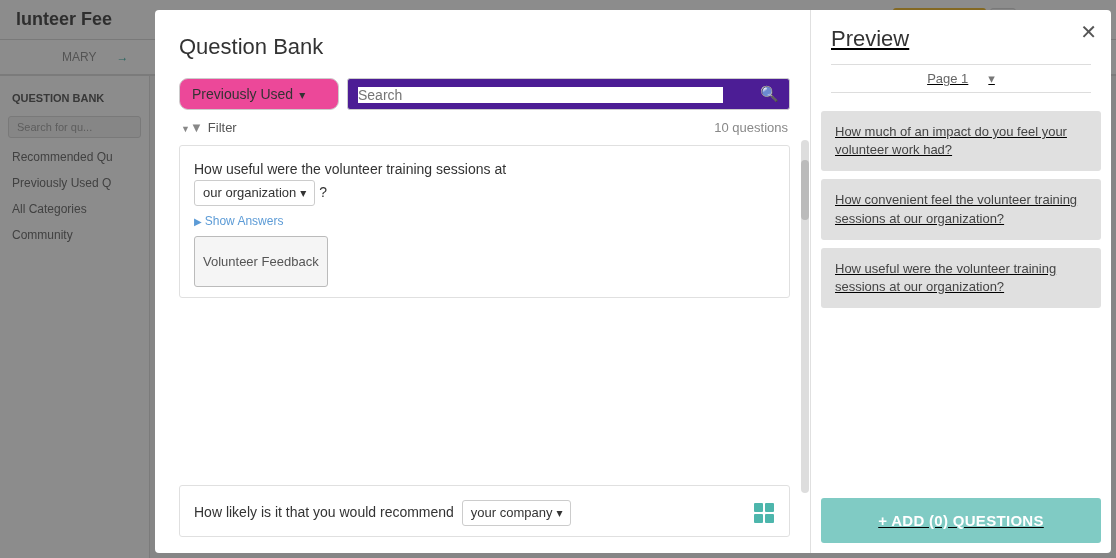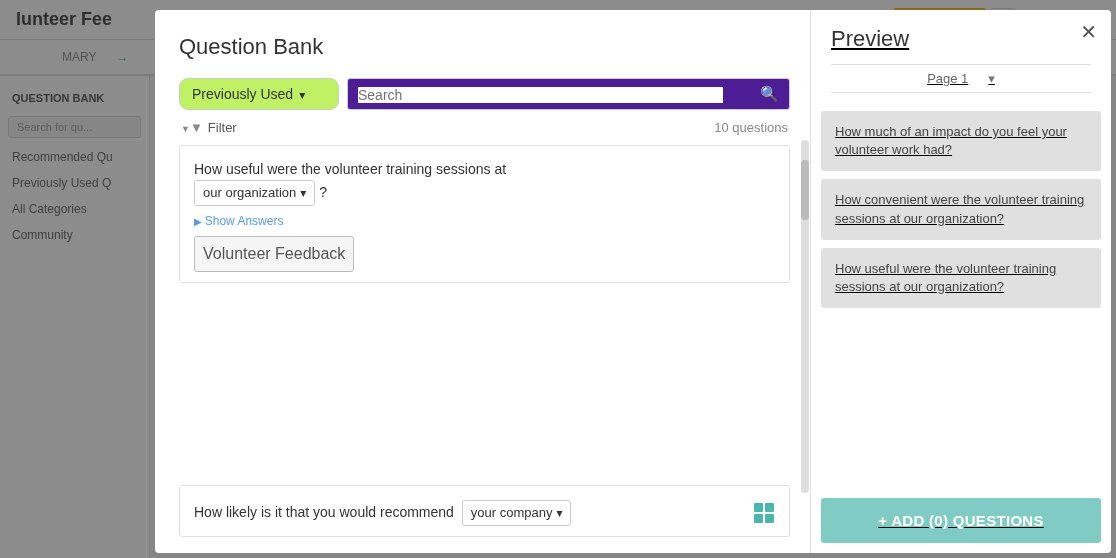--- a/index.html
+++ b/index.html
@@ -219,21 +219,21 @@
       margin-bottom: 18px;
     }
 
     .search-bar-row {
       display: flex;
       gap: 8px;
       margin-bottom: 10px;
     }
 
     .dropdown-btn {
-      background: #bef264;
+      background: #ec4899;
       border: 1px solid #ccc;
       border-radius: 9px;
       padding: 7px 12px;
       font-size: 14px;
       color: #333;
       cursor: pointer;
       display: flex;
       align-items: center;
       gap: 6px;
       min-width: 160px;
@@ -327,22 +327,22 @@
       display: flex;
       align-items: center;
       gap: 3px;
       margin-bottom: 8px;
     }
 
     .category-badge {
       display: inline-block;
       border: 1px solid #bbb;
       border-radius: 3px;
-      padding: 8px 8px;
-      font-size: 16px;
+      padding: 17px 8px;
+      font-size: 13px;
       color: #555;
       background: #f5f5f5;
     }
 
     .question-card-2 {
       border: 1px solid #e0e0e0;
       border-radius: 3px;
       padding: 14px 14px 10px 14px;
       background: #fff;
       display: flex;
@@ -572,20 +572,20 @@
     <div class="modal-right">
       <div class="preview-header">
         <h2 class="preview-title">Preview</h2>
         <div class="page-indicator">
           <span class="page-label">Page 1</span>
           <span style="color:#777; font-size:13px;">▾</span>
         </div>
       </div>
       <div class="preview-questions">
         <div class="preview-question-card">How much of an impact do you feel your volunteer work had?</div>
-        <div class="preview-question-card">How convenient were the volunteer training sessions at our organization?</div>
+        <div class="preview-question-card">How convenient feel the volunteer training sessions at our organization?</div>
         <div class="preview-question-card">How useful were the volunteer training sessions at our organization?</div>
       </div>
       <button class="add-questions-btn">+ ADD (0) QUESTIONS</button>
     </div>
 
   </div>
 </div>
 
 </body></html>

